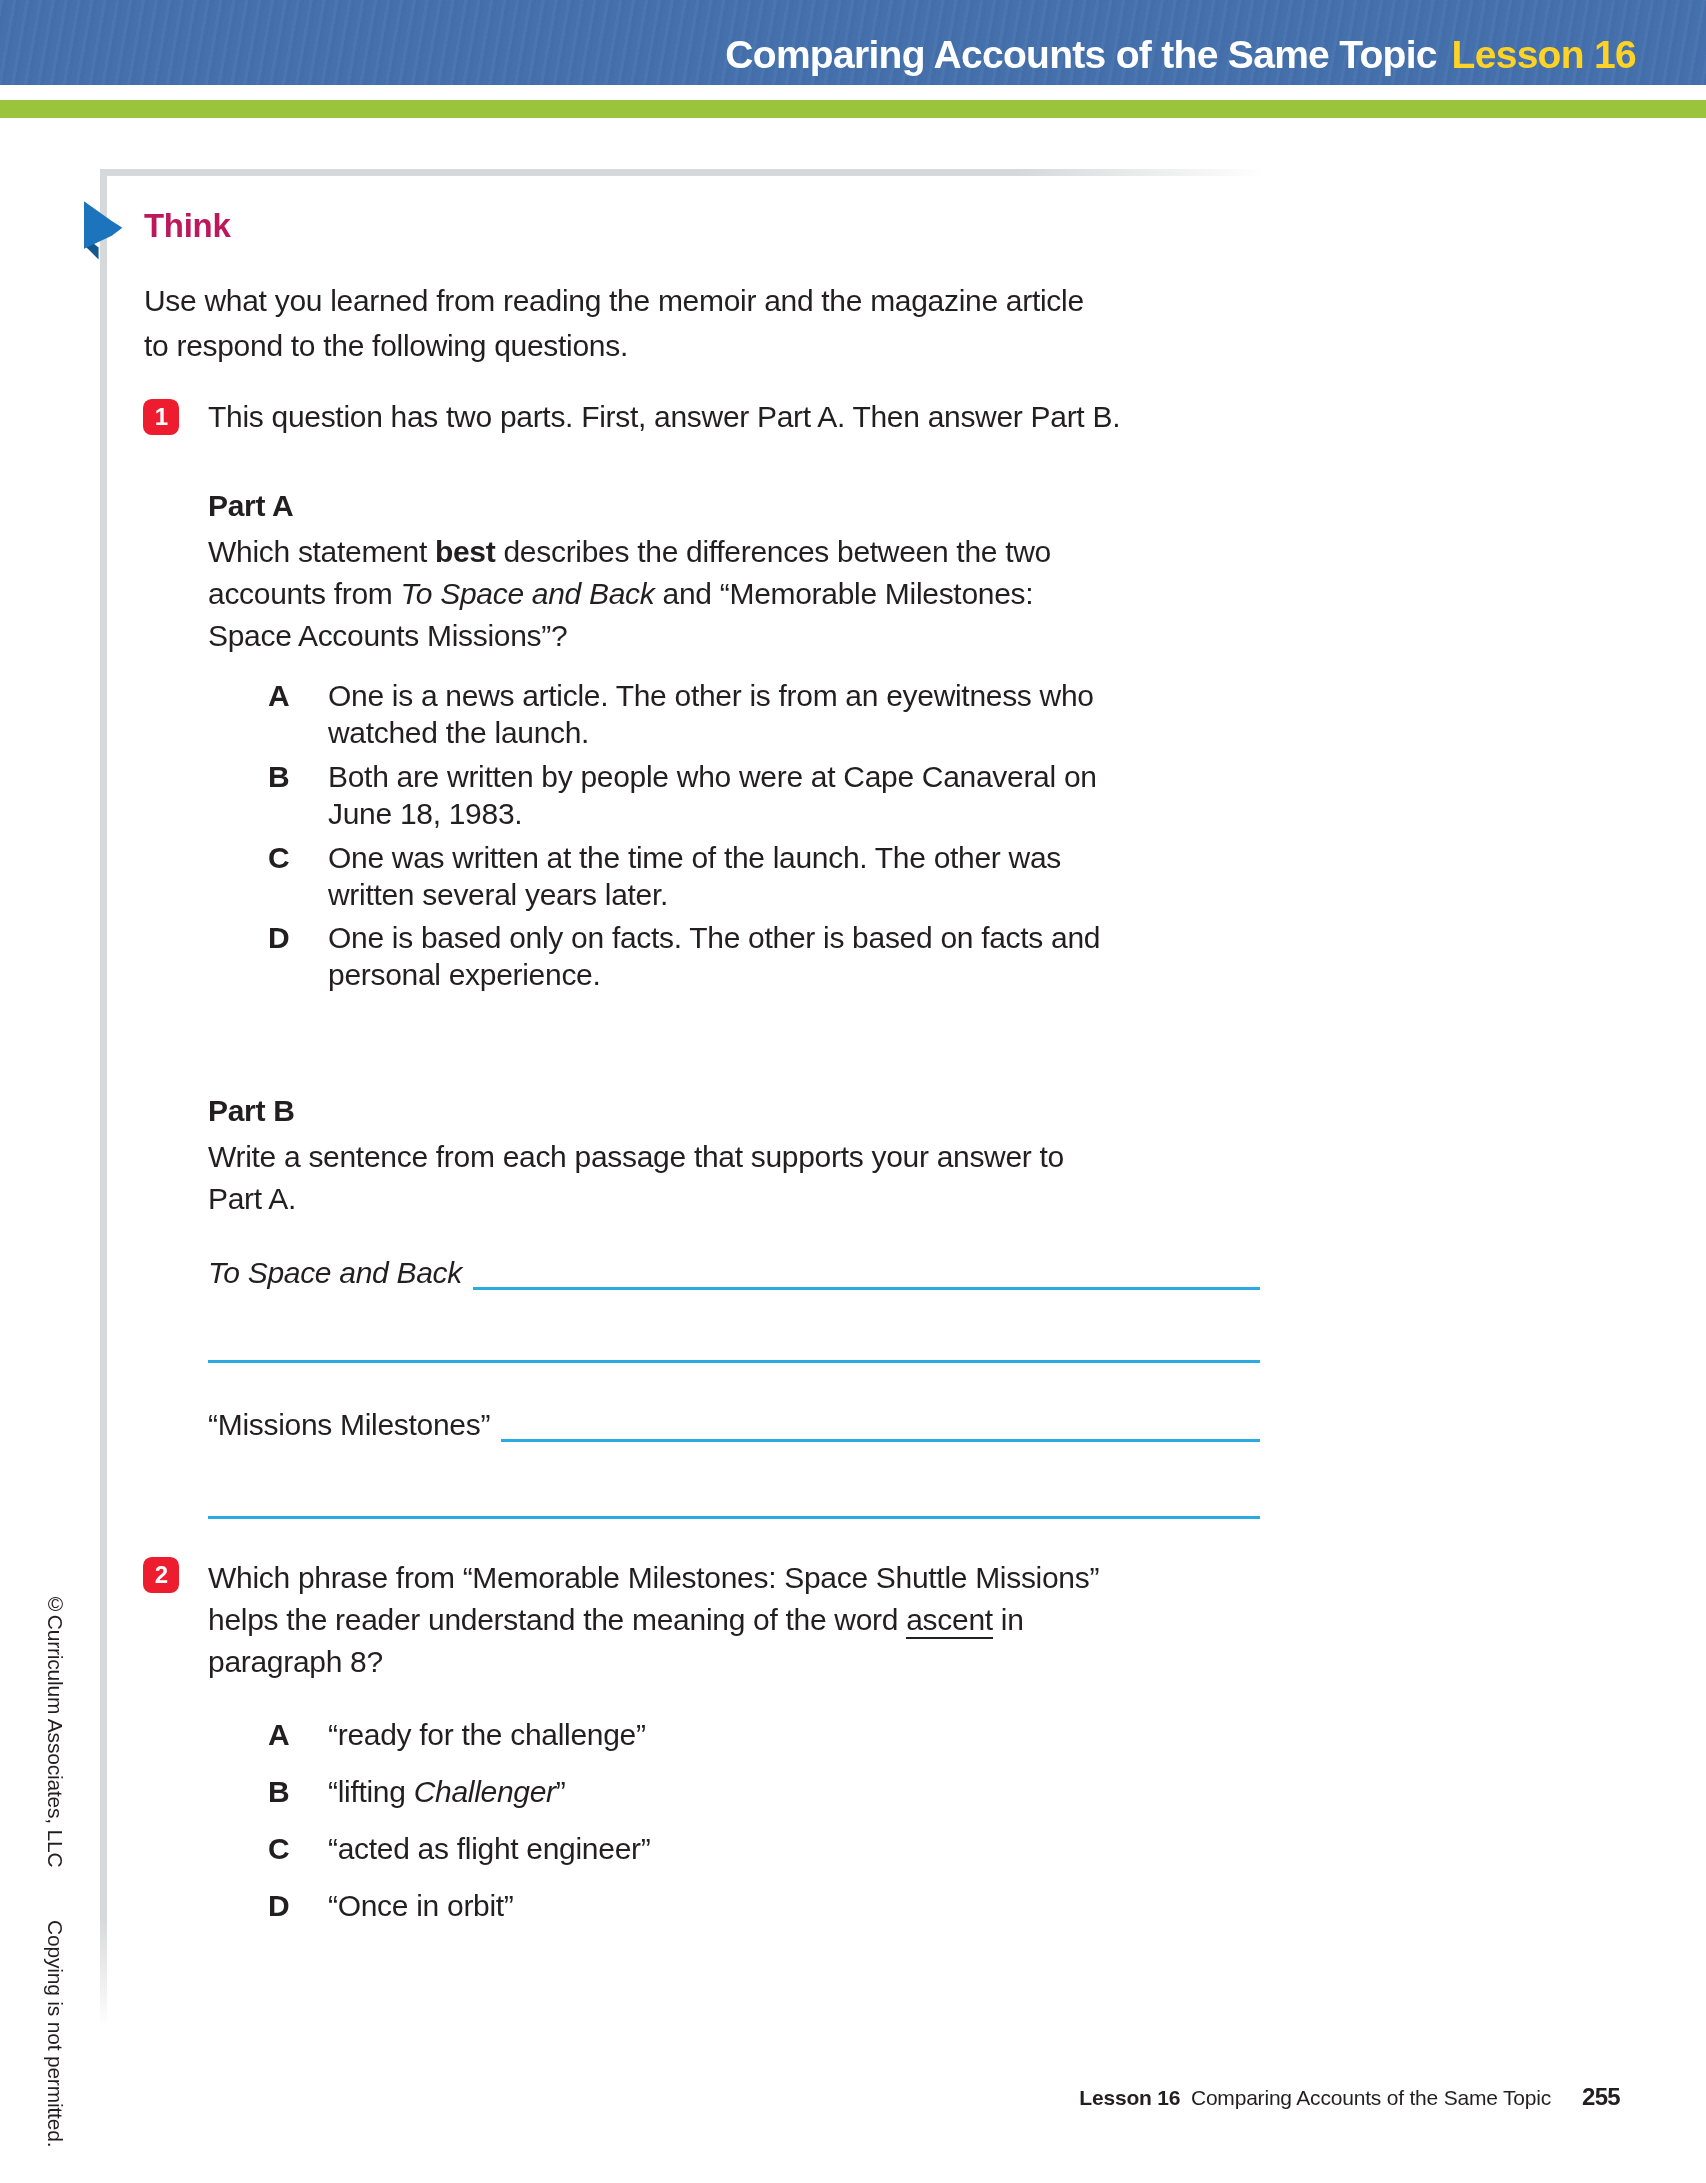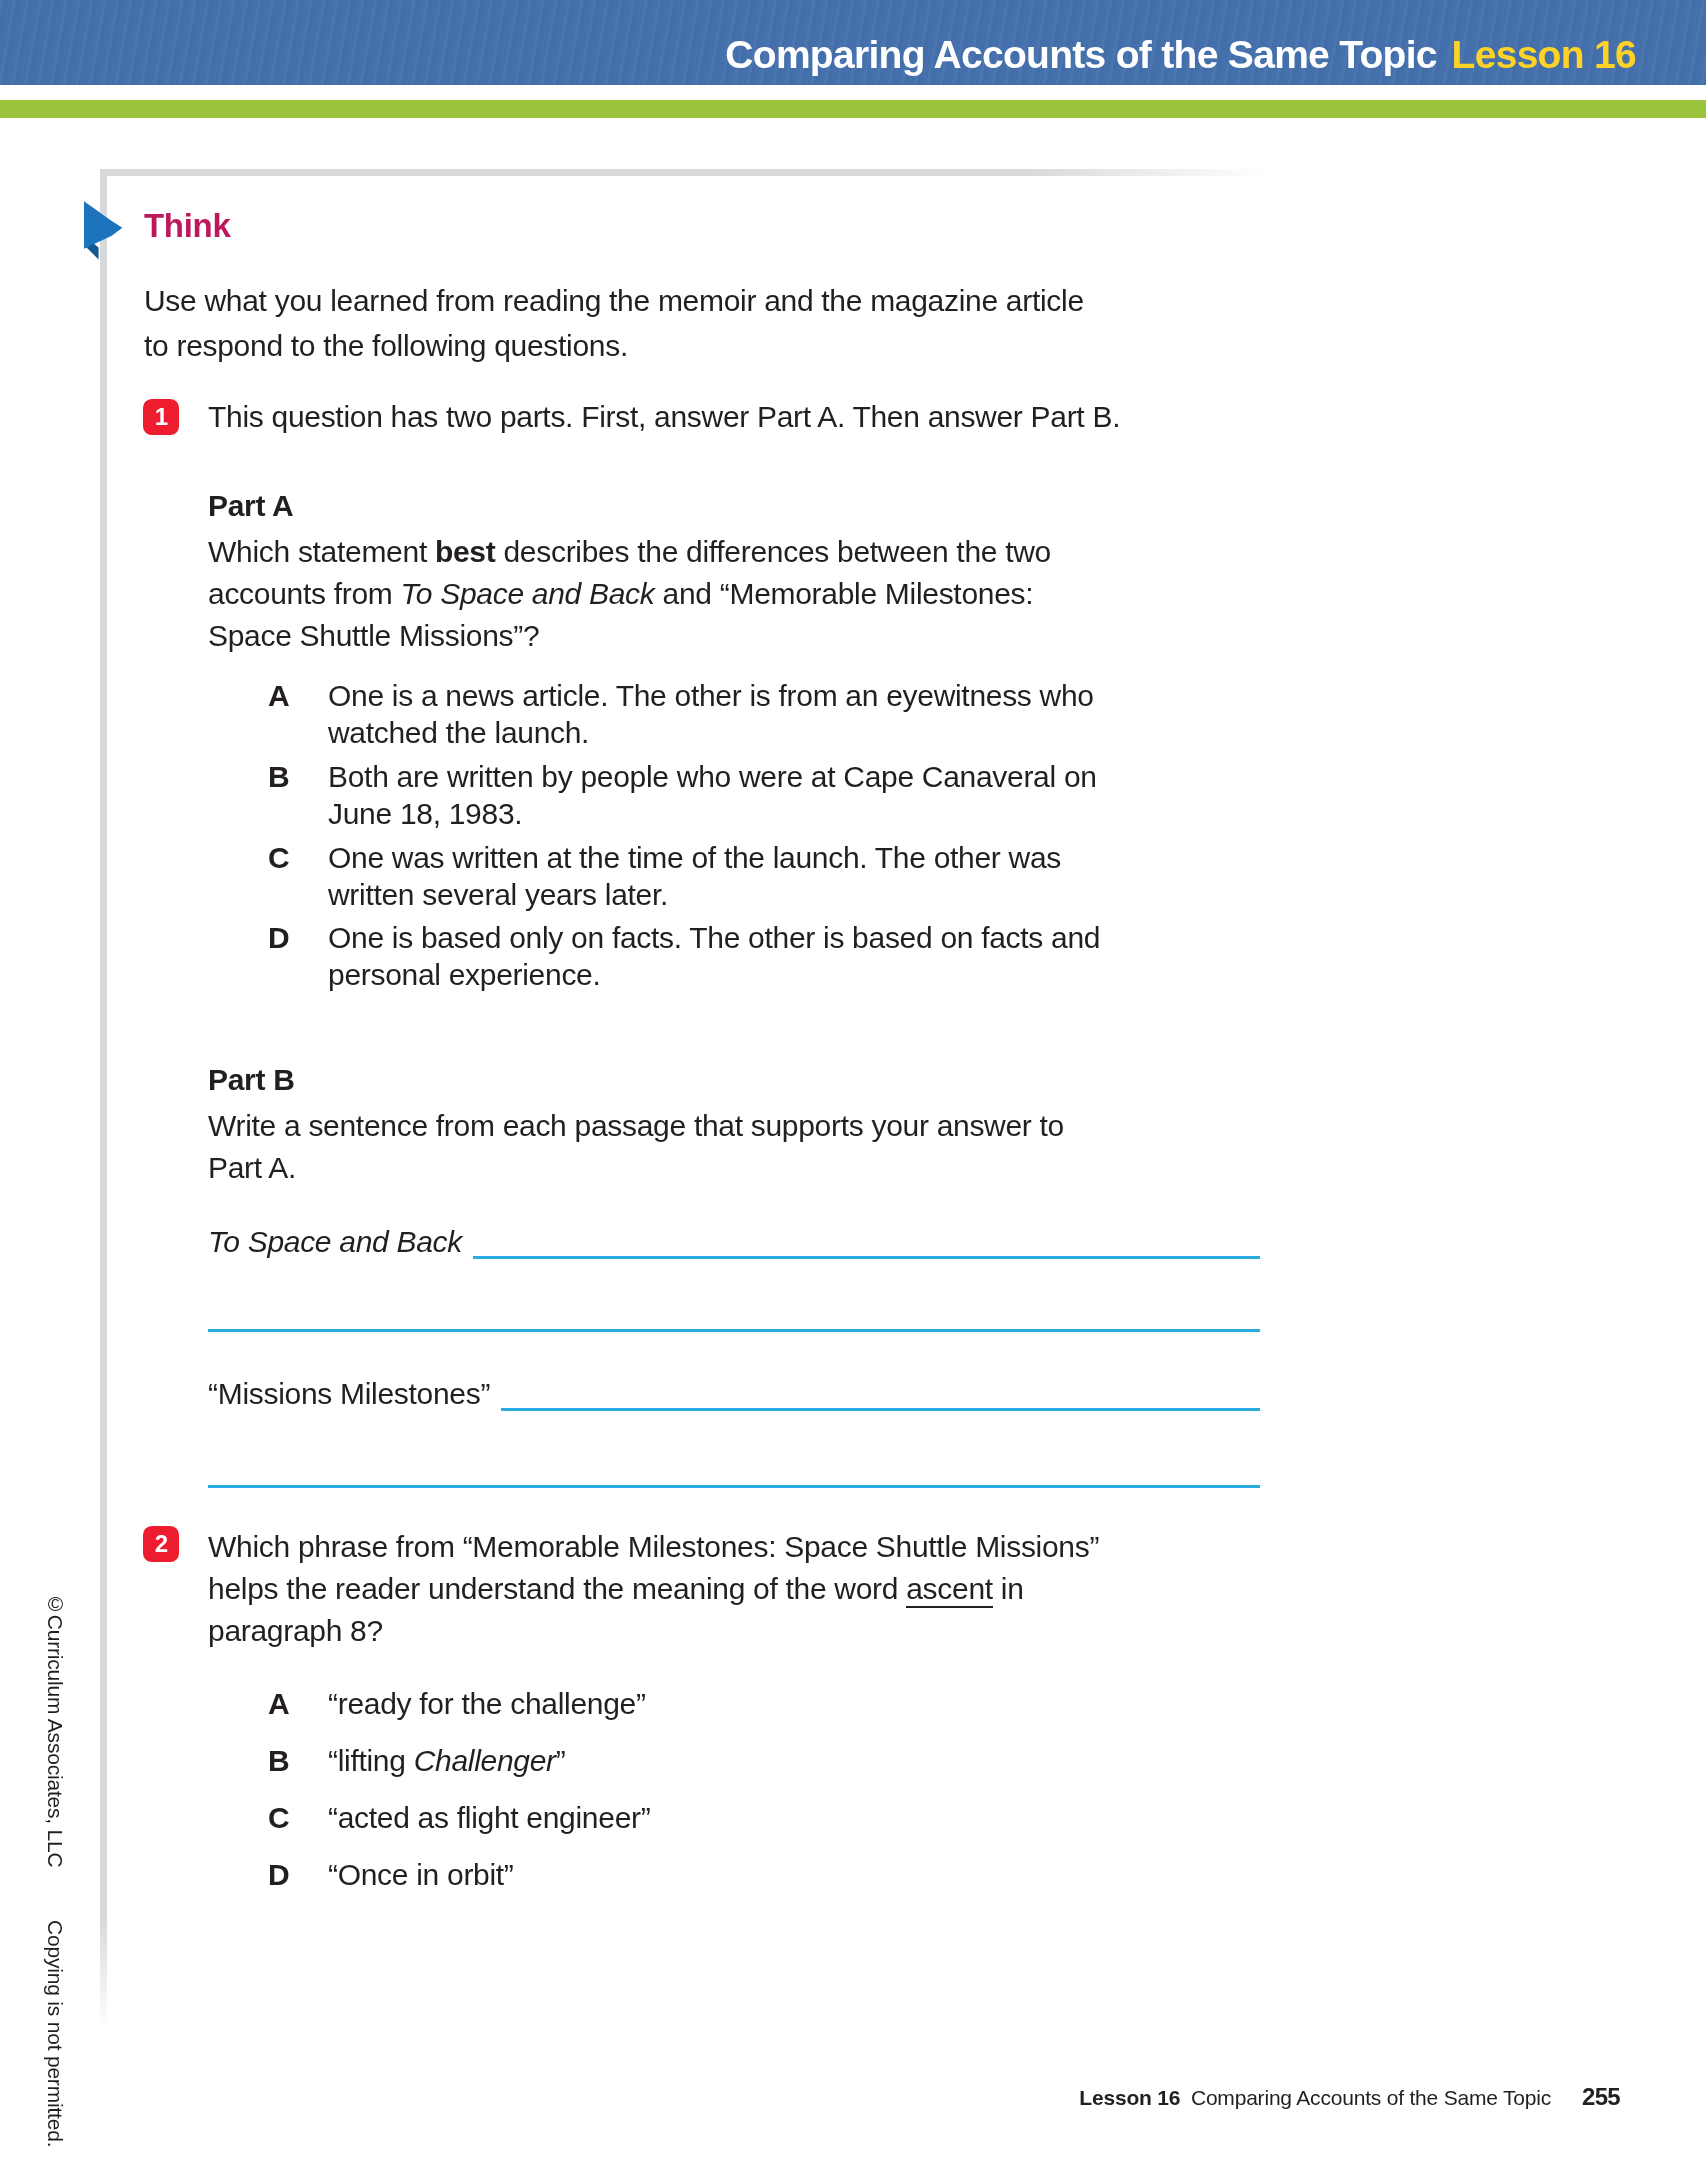--- a/index.html
+++ b/index.html
@@ -33,21 +33,21 @@
   .question { position:relative; padding-left:64px; }
   .q1 { margin-top:31px; }
   .q2 { margin-top:41px; }
   .qbadge { position:absolute; left:-0.7px; top:0; width:36px; height:36px; background:#ED1C2E;
     border-radius:8.7px; color:#ffffff; display:flex; align-items:center; justify-content:center;
     font-size:24px; font-weight:bold; letter-spacing:0; }
   .qprompt { min-height:36px; display:flex; align-items:center; }
   .qstem-multi { line-height:42px; margin-top:-3.3px; }
 
   .part-label { font-weight:bold; margin-top:54px; }
-  .part-label.pb { margin-top:70px; }
+  .part-label.pb { margin-top:101px; }
   .stem { margin-top:8px; line-height:42px; }
 
   .choices { margin-top:20px; margin-left:60px; }
   .choice { display:flex; margin-bottom:6.7px; line-height:37px; }
   .choice .letter { width:60px; flex:none; font-weight:bold; }
   .choices-single { margin-top:35px; margin-left:60px; }
   .choices-single .choice { line-height:33px; margin-bottom:24px; }
 
   .answers { margin-top:35px; }
   .blank-row { display:flex; align-items:flex-end; height:35px; }
@@ -99,21 +99,21 @@
   <div class="question q1">
     <div class="qbadge">1</div>
     <div class="qprompt">
       <span>This question has two parts. First, answer Part A. Then answer Part B.</span>
     </div>
 
     <div class="part-label">Part A</div>
     <div class="stem">
       <div><span>Which statement </span><b>best</b><span> describes the differences between the two</span></div>
       <div><span>accounts from </span><i>To Space and Back</i><span> and “Memorable Milestones:</span></div>
-      <div>Space Shuttle Missions”?</div>
+      <div>Space Accounts Missions”?</div>
     </div>
 
     <div class="choices">
       <div class="choice">
         <div class="letter">A</div>
         <div class="ctext">
           <div>One is a news article. The other is from an eyewitness who</div>
           <div>watched the launch.</div>
         </div>
       </div>

